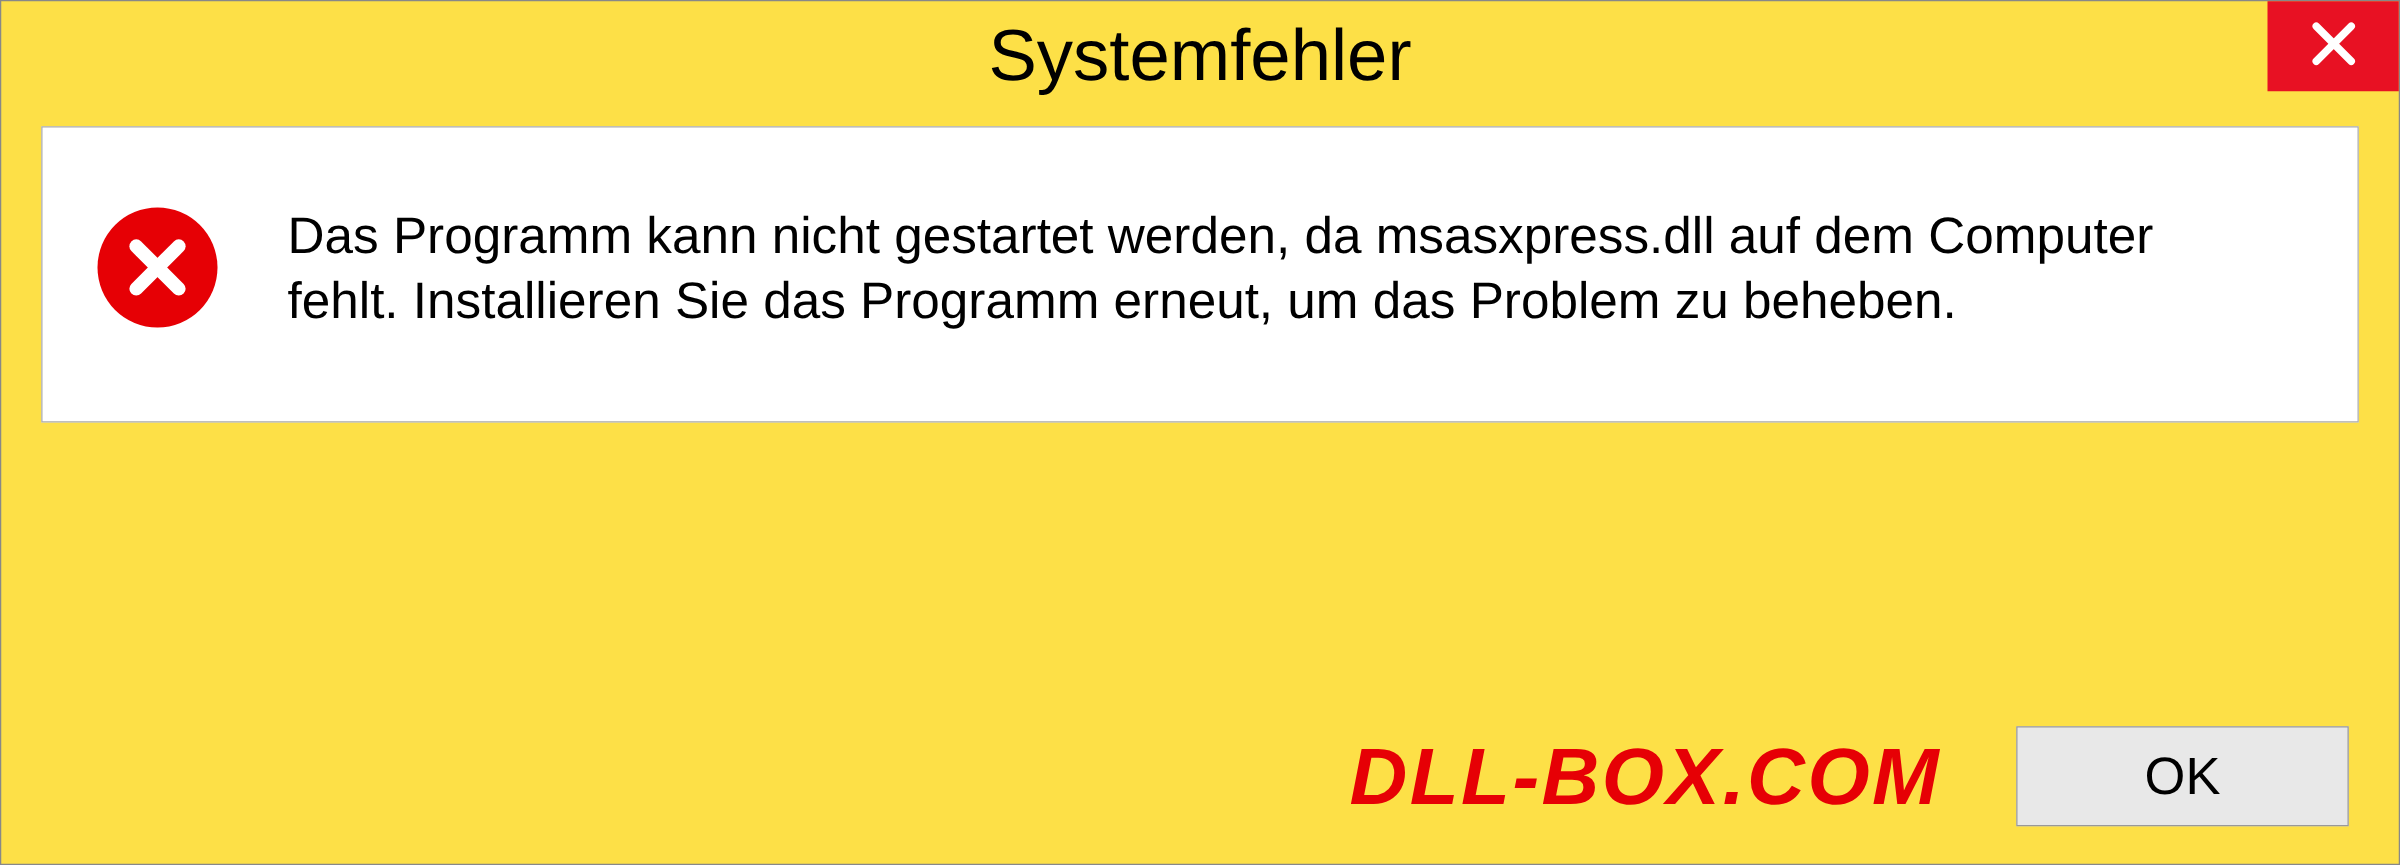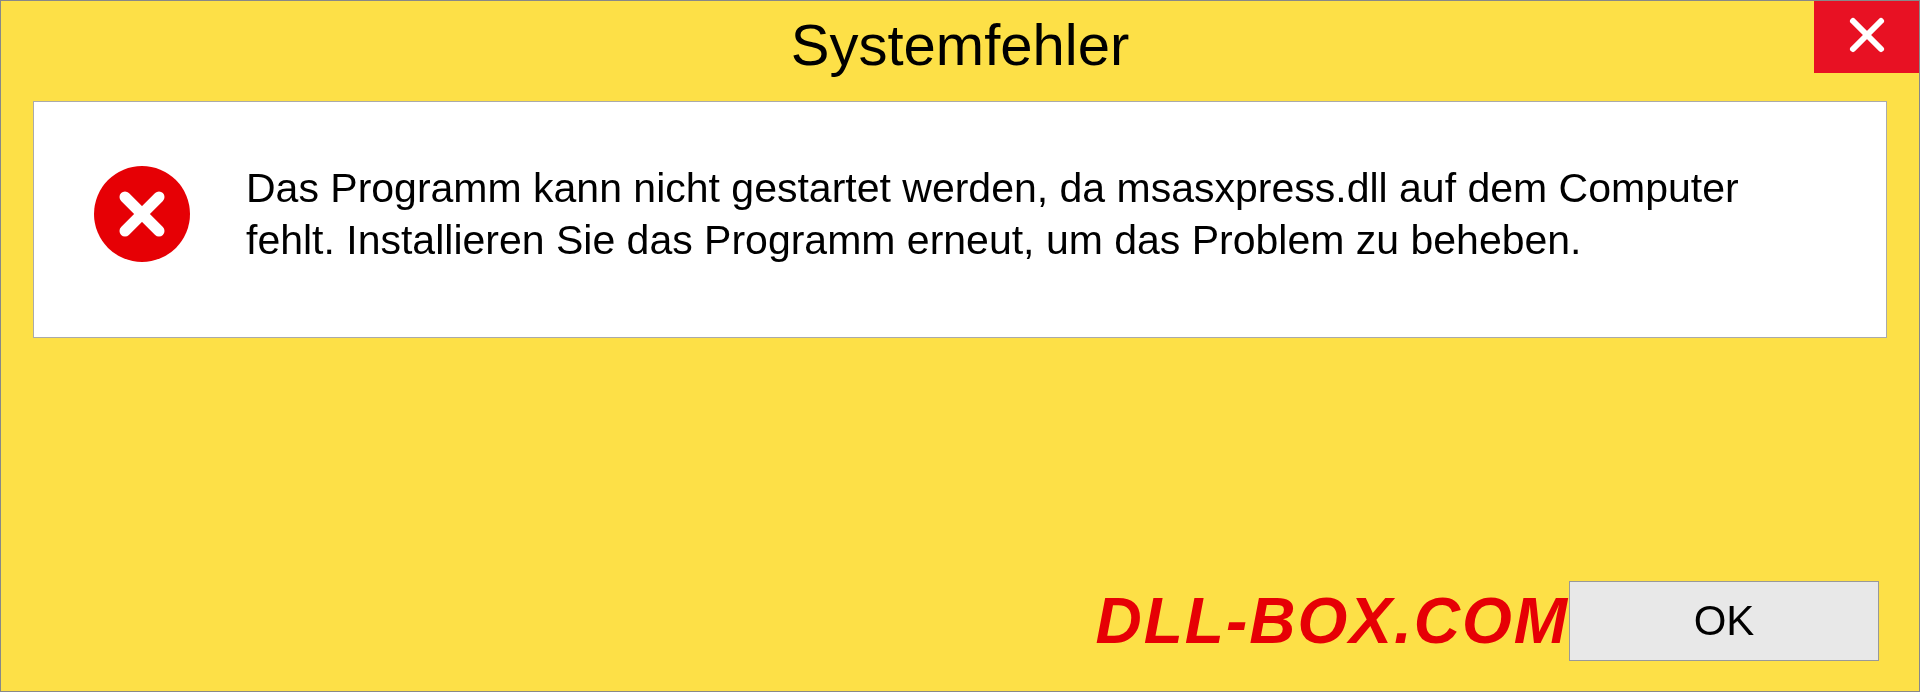--- a/index.html
+++ b/index.html
@@ -56,21 +56,21 @@
     
     .close-btn svg {
       width: 40px;
       height: 40px;
     }
     
     .content-box {
       margin: 10px 32px 24px 32px;
       background: #fff;
       border: 1px solid #aaa;
-      padding: 60px 40px 70px 60px;
+      padding: 60px 40px 70px 44px;
       display: flex;
       align-items: center;
       gap: 56px;
       flex: 0 0 auto;
     }
     
     .error-icon-circle {
       width: 96px;
       height: 96px;
       border-radius: 50%;
@@ -92,34 +92,35 @@
       color: #000;
       font-weight: 400;
       max-width: 1560px;
     }
     
     .footer {
       display: flex;
       align-items: center;
       justify-content: flex-end;
       padding: 20px 40px 30px 40px;
+      gap: 60px;
       margin-top: auto;
     }
     
     .watermark {
       font-size: 64px;
       font-weight: 900;
       font-style: italic;
       color: #e60005;
       letter-spacing: 2px;
       font-family: Arial, sans-serif;
     }
     
     .ok-btn {
-      width: 310px;
+      width: 266px;
       height: 80px;
       background: #e8e8e8;
       border: 1px solid #999;
       font-size: 42px;
       font-family: inherit;
       color: #000;
       cursor: pointer;
       display: flex;
       align-items: center;
       justify-content: center;

